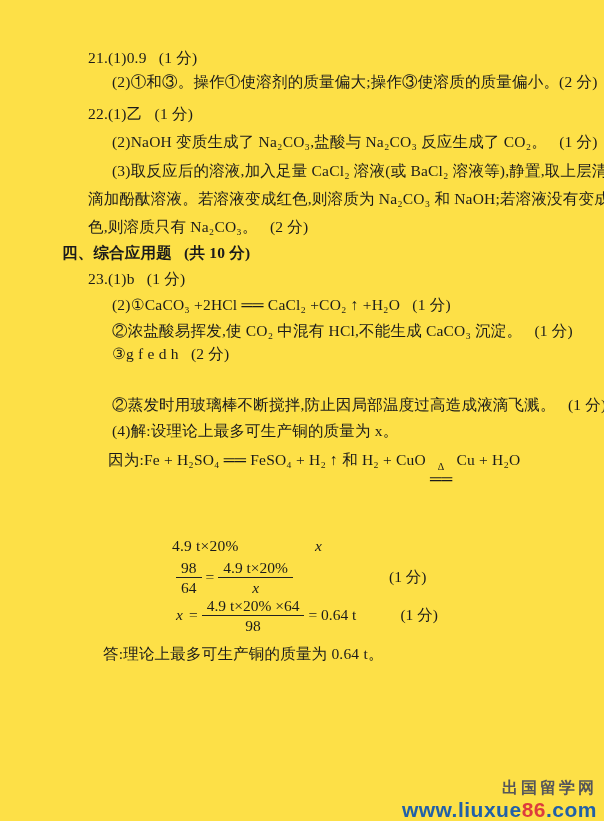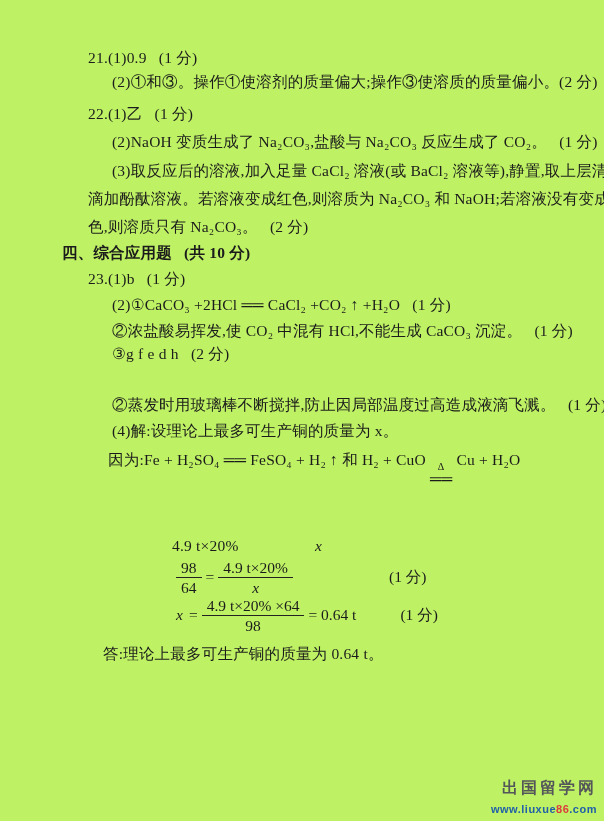--- a/index.html
+++ b/index.html
@@ -56,26 +56,26 @@
   .frac .den{display:block;line-height:19px;padding:0 5px;border-top:1.4px solid #222;}
   
   .watermark{
     position:absolute;
     right:7px;bottom:3px;
     text-align:right;
     font-family:"Liberation Sans","DejaVu Sans",sans-serif;
     font-weight:bold;
   }
   .wm-name{font-size:16px;line-height:26px;letter-spacing:3px;}
-  .wm-url{font-size:11px;line-height:17px;letter-spacing:0.5px;}
+  .wm-url{font-size:21px;line-height:17px;letter-spacing:0.5px;}
 </style>
 </head>
 <body>
 
-<div class="page" style="background: #bef264; color: rgb(27, 27, 27);">
+<div class="page" style="background: #fde047; color: rgb(27, 27, 27);">
 
   <div class="ln" style="top:44px;left:88px">21.(1)0.9   (1 分)</div>
   <div class="ln" style="top:68px;left:112px">(2)①和③。操作①使溶剂的质量偏大;操作③使溶质的质量偏小。(2 分)</div>
   <div class="ln" style="top:100px;left:88px">22.(1)乙   (1 分)</div>
   <div class="ln" style="top:128px;left:112px">(2)NaOH 变质生成了 Na₂CO₃,盐酸与 Na₂CO₃ 反应生成了 CO₂。   (1 分)</div>
   <div class="ln" style="top:157px;left:112px">(3)取反应后的溶液,加入足量 CaCl₂ 溶液(或 BaCl₂ 溶液等),静置,取上层清液</div>
   <div class="ln" style="top:185px;left:88px">滴加酚酞溶液。若溶液变成红色,则溶质为 Na₂CO₃ 和 NaOH;若溶液没有变成红</div>
   <div class="ln" style="top:213px;left:88px">色,则溶质只有 Na₂CO₃。   (2 分)</div>
 
   <div class="ln bold" style="top:239px;left:62px">四、综合应用题   (共 10 分)</div>

